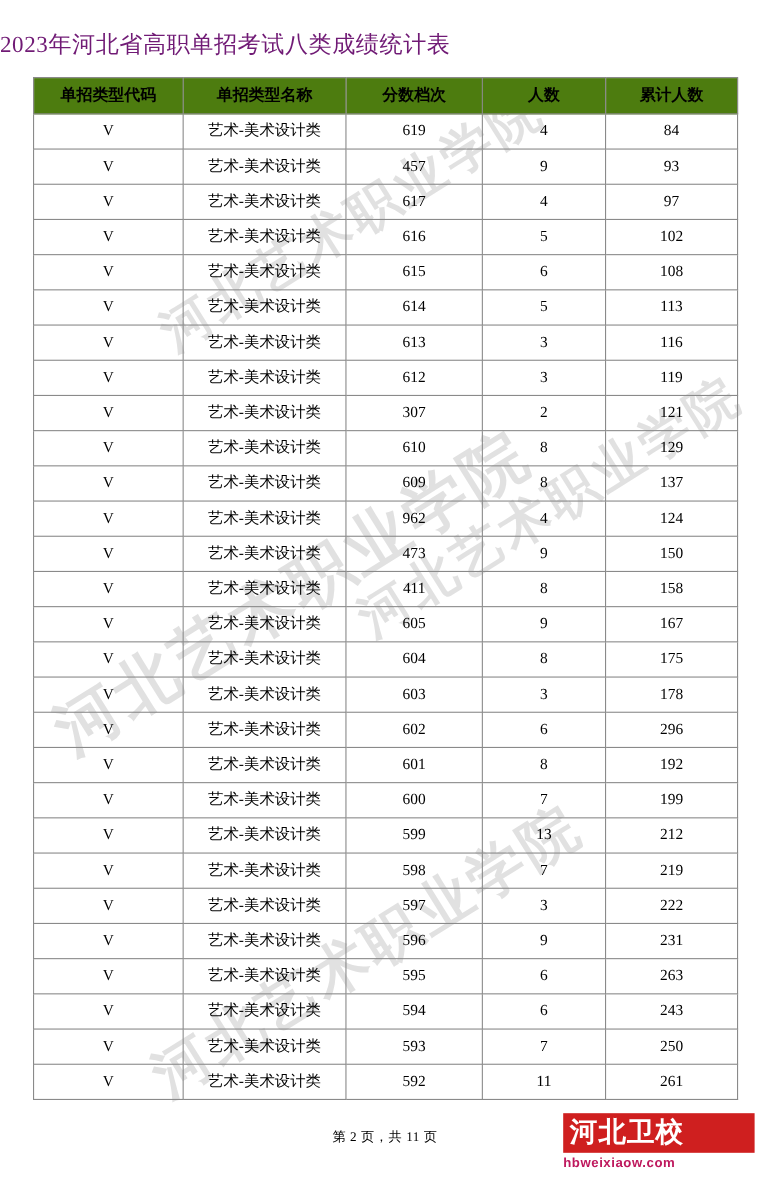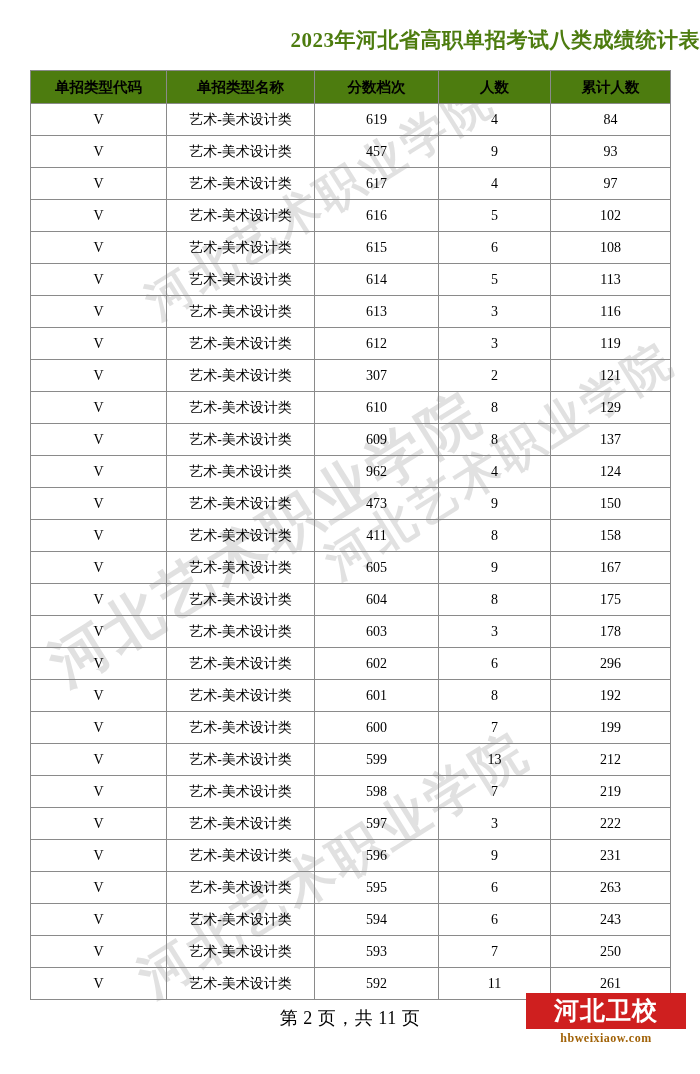--- a/index.html
+++ b/index.html
@@ -14,27 +14,27 @@
     position: relative;
     overflow: hidden;
   }
   .page {
     position: relative;
     width: 700px;
     height: 1074px;
     box-sizing: border-box;
   }
   .doc-title {
-    text-align: right;
+    text-align: left;
     font-size: 21px;
-    font-weight: bold;
+    font-weight: normal;
     letter-spacing: 0.5px;
     padding-top: 26px;
     padding-bottom: 16px;
-    color: #4d7c0f;
+    color: #701a75;
     position: relative;
     z-index: 5;
   }
   .table-wrap {
     padding: 0 30px;
     position: relative;
     z-index: 5;
   }
   table.grades {
     border-collapse: collapse;
@@ -62,23 +62,23 @@
   col.c0 { width: 136px; }
   col.c1 { width: 148px; }
   col.c2 { width: 124px; }
   col.c3 { width: 112px; }
   col.c4 { width: 120px; }
 
   .footer {
     position: absolute;
     left: 0;
     right: 0;
-    bottom: 44px;
+    bottom: 32px;
     text-align: center;
-    font-size: 18px;
+    font-size: 12px;
     color: #000;
     z-index: 5;
   }
   .footer .pg { letter-spacing: 0.5px; }
 
   
   .wm {
     position: absolute;
     font-family: "Liberation Sans", "DejaVu Sans", sans-serif;
     color: rgba(120,120,120,0.22);
@@ -106,40 +106,40 @@
   .wm4 {
     left: 110px; top: 830px;
     font-size: 52px;
     transform: rotate(-32deg);
   }
 
   
   .site-badge {
     position: absolute;
     right: 14px;
-    bottom: 28px;
-    width: 160px;
-    text-align: center;
+    bottom: 10px;
+    width: 174px;
+    text-align: left;
     z-index: 10;
   }
   .site-badge .logo-main {
     background: #cf1f1f;
     color: #ffffff;
     font-family: "Liberation Sans", "DejaVu Sans", sans-serif;
     font-size: 25px;
     font-weight: bold;
     letter-spacing: 1px;
     padding: 3px 6px 4px 6px;
     display: block;
     line-height: 1.15;
   }
   .site-badge .logo-url {
     display: block;
-    color: #a16207;
-    font-family: Liberation Serif, serif;
+    color: #be185d;
+    font-family: Liberation Sans, sans-serif;
     font-size: 12px;
     font-weight: bold;
     letter-spacing: 0.5px;
     margin-top: 2px;
   }
 </style>
 </head>
 <body>
 
 <div class="page">

